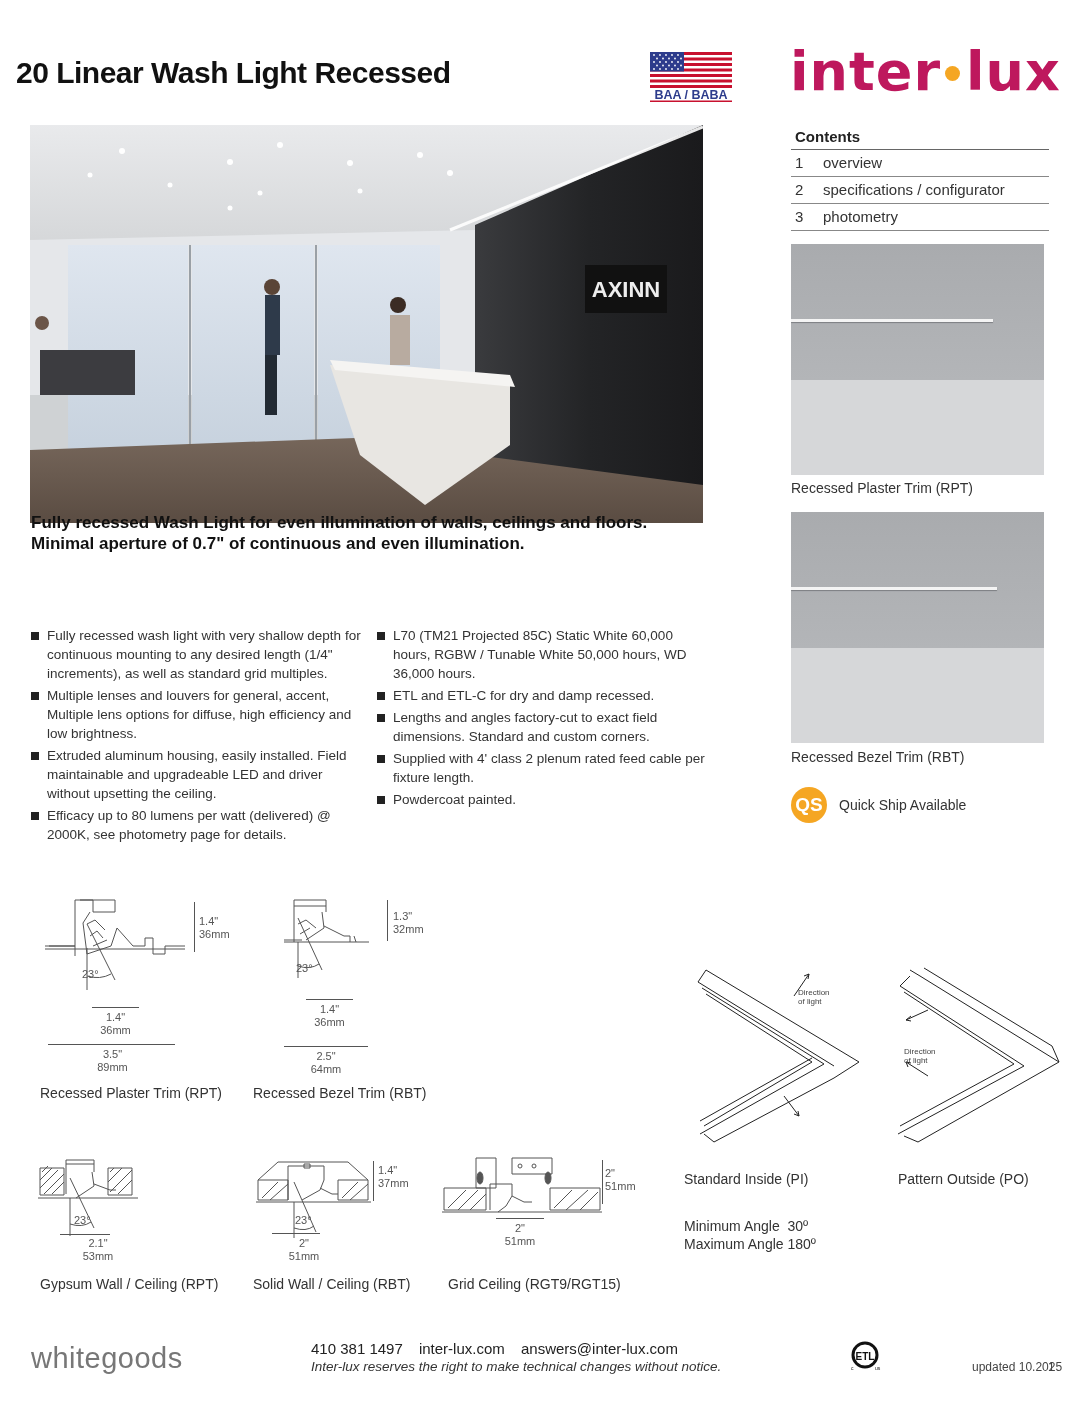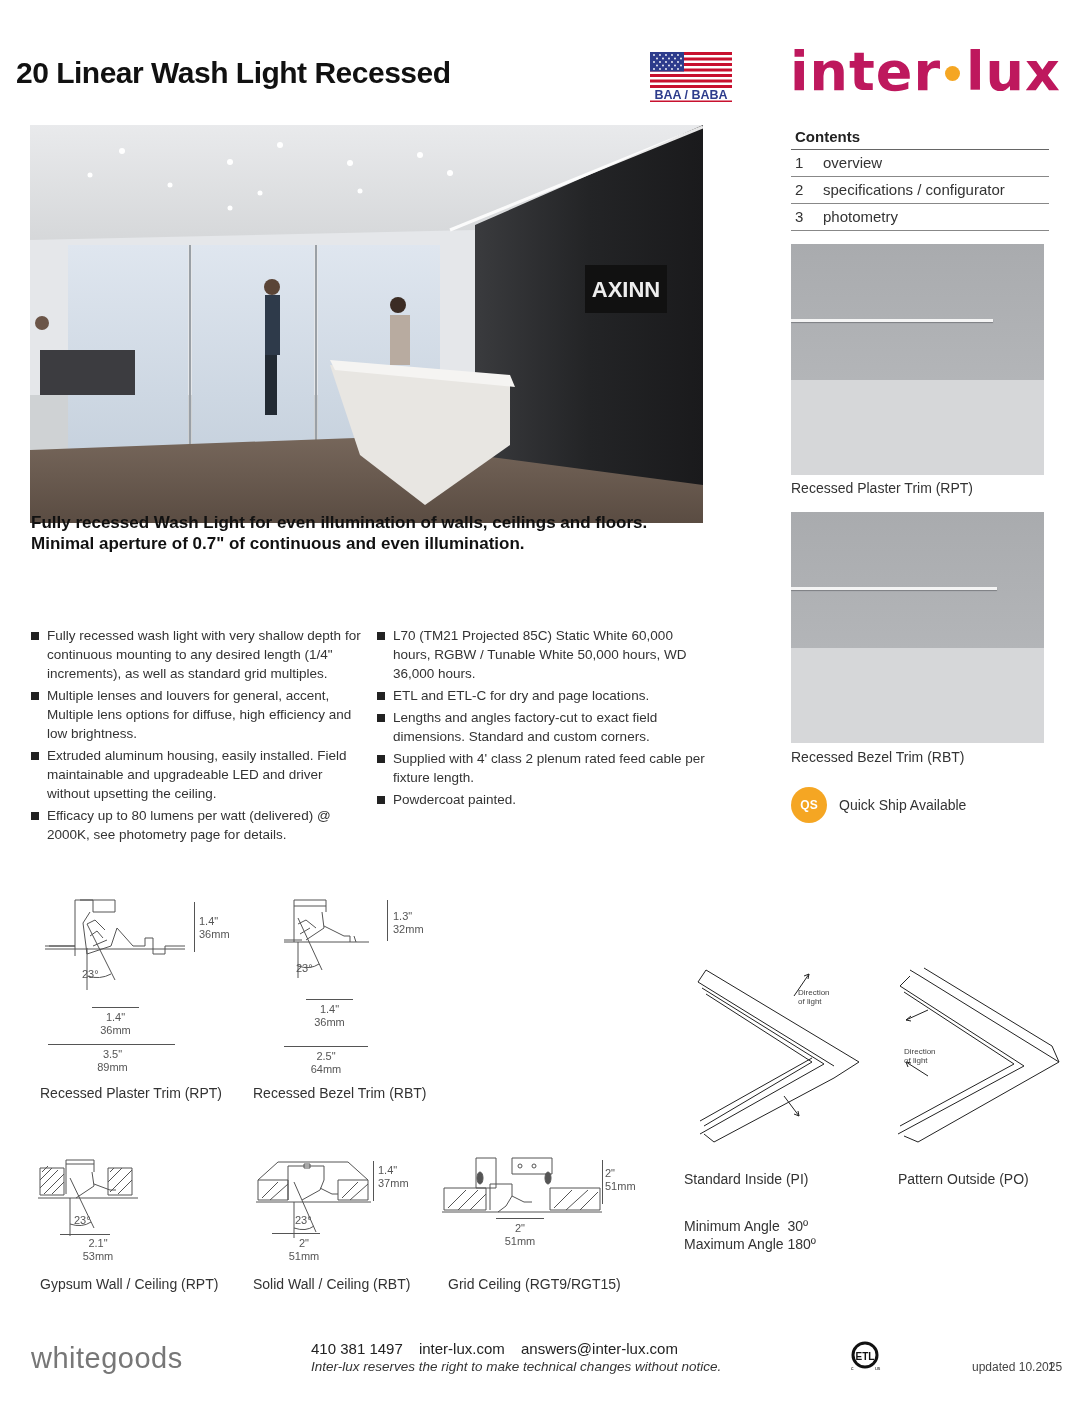--- a/index.html
+++ b/index.html
@@ -34,21 +34,21 @@
 
   
   .bullets { list-style: none; font-size: 13.5px; line-height: 19px; color: #333; }
   .bullets li { position: relative; padding-left: 16px; margin-bottom: 3px; }
   .bullets li::before { content: ""; position: absolute; left: 0; top: 6px; width: 8px; height: 8px; background: #222; }
   #bullets-left { left: 31px; top: 626px; width: 330px; }
   #bullets-right { left: 377px; top: 626px; width: 330px; }
 
   
   #qs { left: 791px; top: 787px; display: flex; align-items: center; }
-  #qs .badge { width: 36px; height: 36px; border-radius: 50%; background: #f5a623; color: #fff; font-weight: bold; font-size: 12px; display: flex; align-items: center; justify-content: center; margin-right: 12px; }
+  #qs .badge { width: 36px; height: 36px; border-radius: 50%; background: #f5a623; color: #fff; font-weight: bold; font-size: 19px; display: flex; align-items: center; justify-content: center; margin-right: 12px; }
   #qs .txt { font-size: 14px; color: #333; }
 
   
   .dim { font-size: 11px; color: #555; line-height: 13px; text-align: center; }
   .dimv { font-size: 11px; color: #555; line-height: 13px; }
   .dlabel { font-size: 14px; color: #333; }
   svg.dg { position: absolute; overflow: visible; }
   svg.dg * { vector-effect: non-scaling-stroke; }
 
   
@@ -213,21 +213,21 @@
 </div>
 
 <ul id="bullets-left" class="abs bullets">
   <li>Fully recessed wash light with very shallow depth for continuous mounting to any desired length (1/4" increments), as well as standard grid multiples.</li>
   <li>Multiple lenses and louvers for general, accent, Multiple lens options for diffuse, high efficiency and low brightness.</li>
   <li>Extruded aluminum housing, easily installed. Field maintainable and upgradeable LED and driver without upsetting the ceiling.</li>
   <li>Efficacy up to 80 lumens per watt (delivered) @ 2000K, see photometry page for details.</li>
 </ul>
 <ul id="bullets-right" class="abs bullets">
   <li>L70 (TM21 Projected 85C) Static White 60,000 hours, RGBW / Tunable White 50,000 hours, WD 36,000 hours.</li>
-  <li>ETL and ETL-C for dry and page locations.</li>
+  <li>ETL and ETL-C for dry and damp recessed.</li>
   <li>Lengths and angles factory-cut to exact field dimensions. Standard and custom corners.</li>
   <li>Supplied with 4' class 2 plenum rated feed cable per fixture length.</li>
   <li>Powdercoat painted.</li>
 </ul>
 
 <svg class="dg" style="left:45px; top:898px;" width="140" height="90" viewBox="0 0 140 90" fill="none" stroke="#555" stroke-width="1">
   <path d="M0,48 L30,48 L30,2 L48,2 L48,14 L70,14 L70,2 L35,2"></path>
   <path d="M4,48 L30,48 L30,58 M45,14 L38,25 L42,56 L66,48 L72,30 L88,48 L100,48 L100,40 L108,40 L108,56 L120,56 L120,48 L140,48"></path>
   <path d="M0,51 L140,51"></path>
   <path d="M42,26 L50,22 L60,32 M45,38 L52,33 L58,40 M48,48 L62,42"></path>

